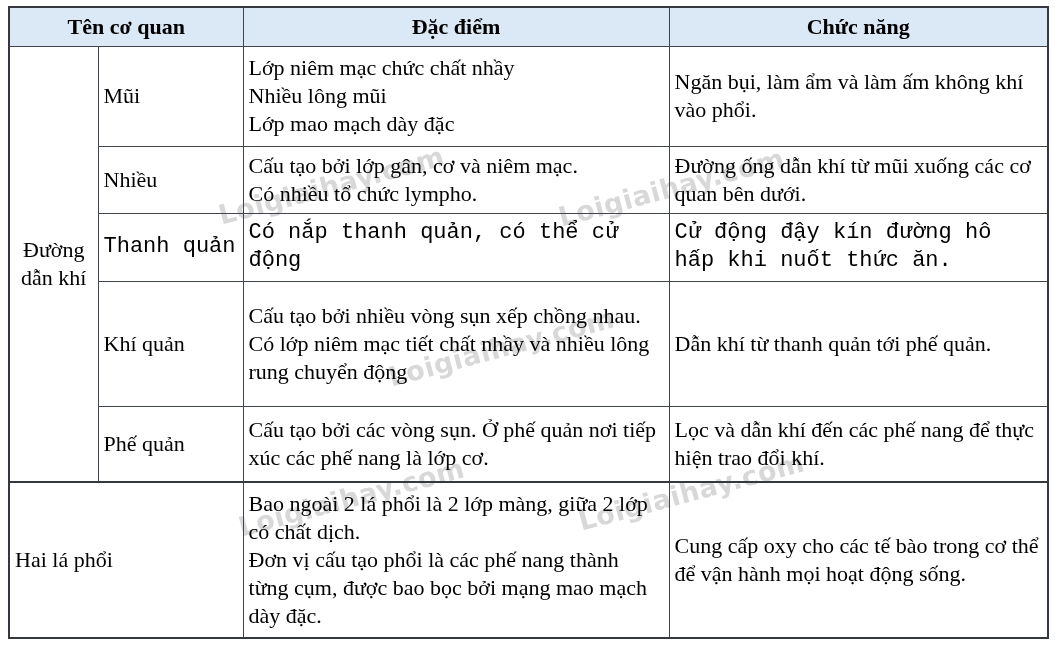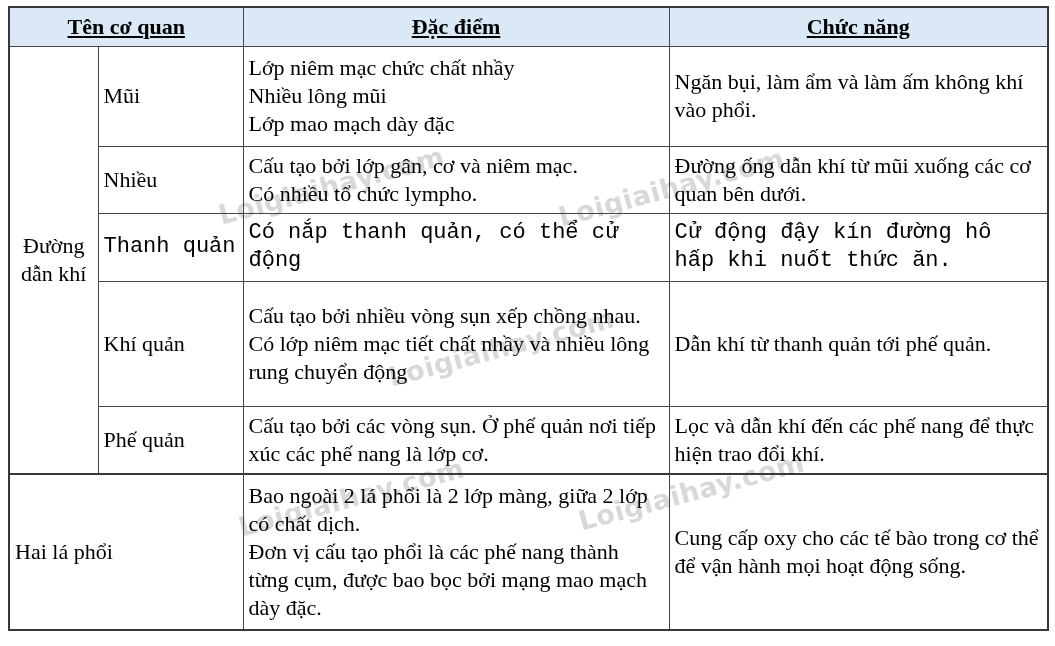--- a/index.html
+++ b/index.html
@@ -57,27 +57,27 @@
   table.organ-table {
     border: 2px solid #35393f;
   }
   thead th {
     background: #dbe8f6;
     font-weight: bold;
     text-align: center;
     border-bottom-width: 2px;
     border-bottom-color: #35393f;
   }
-  thead tr { height: 39px; text-decoration: underline; }
+  thead tr { height: 39px; }
 
   tbody tr.r-mui   { height: 100px; }
   tbody tr.r-hong  { height: 67px; }
   tbody tr.r-thanh { height: 68px; font-family: Liberation Mono, monospace; }
   tbody tr.r-khi   { height: 125px; }
-  tbody tr.r-phe   { height: 68px; }
+  tbody tr.r-phe   { height: 76px; }
   tbody tr.r-lung  { height: 156px; }
 
   tr.r-lung td {
     border-top-width: 2px;
     border-top-color: #35393f;
   }
 
   td.c-group {
     text-align: center;
     padding: 2px 8px;

